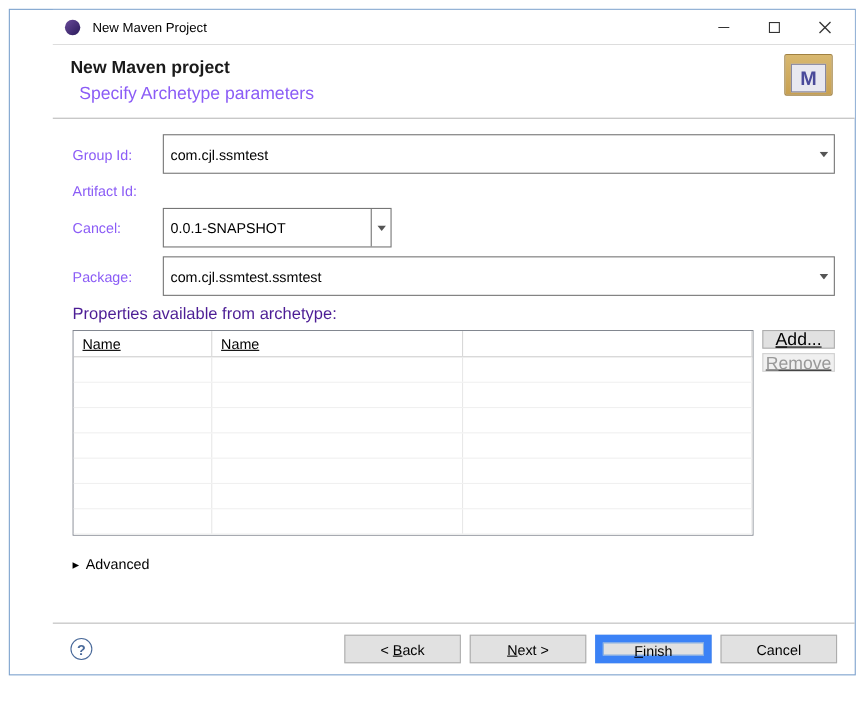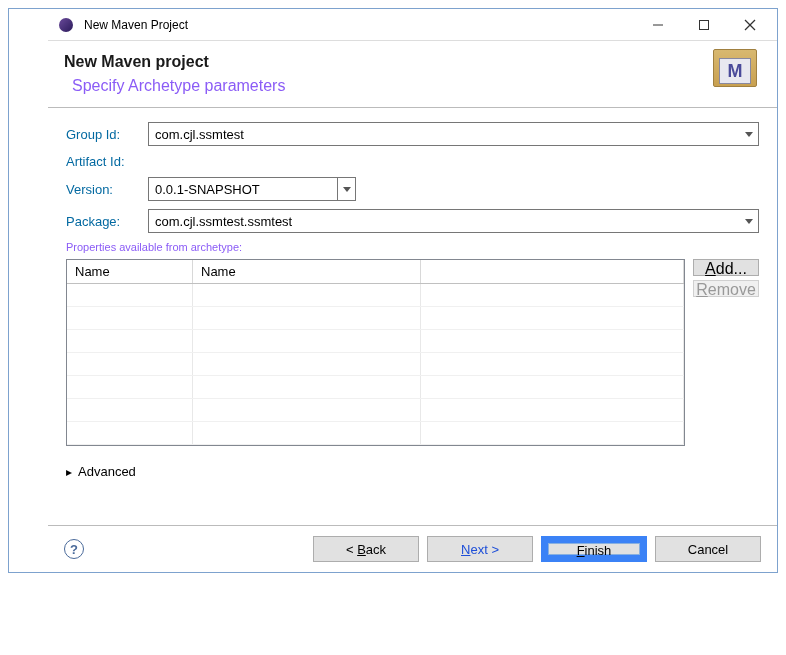--- a/index.html
+++ b/index.html
@@ -10,29 +10,29 @@
     .titlebar-text { flex: 1; font-size: 12px; color: #000; padding-left: 4px; }
     .titlebar-btns { display: flex; gap: 0; }
     .win-btn { width: 46px; height: 30px; display: flex; align-items: center; justify-content: center; background: transparent; border: none; cursor: pointer; }
     .win-btn svg { width: 12px; height: 12px; }
     .header { padding: 12px 16px; background: #fff; border-bottom: 1px solid #bbb; position: relative; min-height: 66px; }
     .header-title { font-size: 16px; font-weight: bold; color: #1a1a1a; margin-bottom: 6px; }
     .header-sub { font-size: 16px; color: #8b5cf6; padding-left: 8px; }
     .header-icon { position: absolute; right: 16px; top: 8px; width: 48px; height: 48px; }
     .content { padding: 14px 18px 10px 18px; }
     .form-row { display: flex; align-items: center; margin-bottom: 8px; }
-    .form-label { width: 82px; font-size: 13px; color: #0369a1; }
-    .combo { flex: 1; display: flex; align-items: center; border: 1px solid #767676; height: 24px; background: #fff; position: relative; }
+    .form-label { width: 82px; font-size: 13px; color: #8b5cf6; }
+    .combo { flex: 1; display: flex; align-items: center; border: 1px solid #767676; height: 36px; background: #fff; position: relative; }
     .combo.active { border: 1px solid #0078d7; }
     .combo-input { flex: 1; border: none; outline: none; padding: 0 6px; font-size: 13px; font-family: inherit; background: transparent; }
     .combo-arrow { width: 18px; height: 100%; display: flex; align-items: center; justify-content: center; border-left: none; }
     .combo.narrow { flex: 0 0 180px; }
     .combo.narrow .combo-arrow { border-left: 1px solid #767676; }
-    .section-label { font-size: 11px; color: #8b5cf6; margin: 8px 0 6px 0; }
-    .props-area { display: flex; gap: 8px; }
+    .section-label { font-size: 15px; color: #4c1d95; margin: 8px 0 6px 0; }
+    .props-area { display: flex; gap: 8px; text-decoration: underline; }
     .table-wrap { flex: 1; border: 1px solid #828790; background: #fff; }
     .table-head { display: flex; border-bottom: 1px solid #c0c0c0; background: #fff; height: 24px; }
     .th { border-right: 1px solid #d8d8d8; padding: 4px 8px; font-size: 13px; }
     .th.name { width: 126px; }
     .th.value { width: 228px; }
     .th.rest { flex: 1; }
     .table-body { background: #fff; }
     .tr { display: flex; height: 23px; border-bottom: 1px solid #f0f0f0; }
     .td { border-right: 1px solid #e8e8e8; padding: 2px 8px; font-size: 13px; }
     .td.name { width: 126px; }
@@ -42,21 +42,21 @@
     .btn-small { height: 17px; border: 1px solid #adadad; background: #e1e1e1; font-size: 16px; cursor: pointer; font-family: inherit; }
     .btn-small:disabled { color: #999; background: #f0f0f0; border-color: #d0d0d0; cursor: default; }
     .ul { text-decoration: underline; }
     .advanced { display: flex; align-items: center; margin-top: 18px; cursor: pointer; }
     .adv-arrow { margin-right: 6px; font-size: 12px; }
     .footer { display: flex; align-items: center; padding: 10px 16px; border-top: 1px solid #bbb; margin-top: 36px; }
     .help-icon { width: 20px; height: 20px; border: 1.5px solid #4a6a9a; border-radius: 50%; display: flex; align-items: center; justify-content: center; color: #4a6a9a; font-size: 13px; font-weight: bold; cursor: pointer; }
     .footer-spacer { flex: 1; }
     .footer-btn { width: 106px; height: 26px; margin-left: 8px; border: 1px solid #adadad; background: #e1e1e1; font-size: 13px; cursor: pointer; font-family: inherit; }
     .footer-btn.default { border: 7px solid #3b82f6; box-shadow: 0 0 0 1px #88b0e0 inset; }
-    .footer-btn:disabled { color: #1d4ed8; cursor: default; }
+    .footer-btn:disabled { color: #000000; cursor: default; }
     .eclipse-circle { width: 14px; height: 14px; border-radius: 50%; background: linear-gradient(135deg, #6a4a9a, #2a1a5a); position: relative; }
     .maven-box { width: 44px; height: 38px; background: linear-gradient(#d8b870, #c8a050); border: 1px solid #a08040; border-radius: 2px; display: flex; align-items: flex-end; justify-content: center; padding-bottom: 2px; }
     .maven-m { width: 32px; height: 26px; background: #e8e8f0; border: 1px solid #8888a0; display: flex; align-items: center; justify-content: center; font-weight: bold; font-size: 18px; color: #4a4a9a; }
   </style>
 </head>
 <body>
 
 <div class="window">
   <div class="titlebar">
     <div class="titlebar-icon">
@@ -102,21 +102,21 @@
             <svg width="8" height="5">
               <polygon points="0,0 8,0 4,5" fill="#555"></polygon>
             </svg>
           </div>
       </div>
     </div>
     <div class="form-row">
       <div class="form-label">Artifact Id:</div>
     </div>
     <div class="form-row">
-      <div class="form-label">Version:</div>
+      <div class="form-label">Cancel:</div>
       <div class="combo narrow">
         <input class="combo-input" value="0.0.1-SNAPSHOT" style="">
         <div class="combo-arrow">
             <svg width="8" height="5">
               <polygon points="0,0 8,0 4,5" fill="#555"></polygon>
             </svg>
           </div>
       </div>
     </div>
     <div class="form-row">

